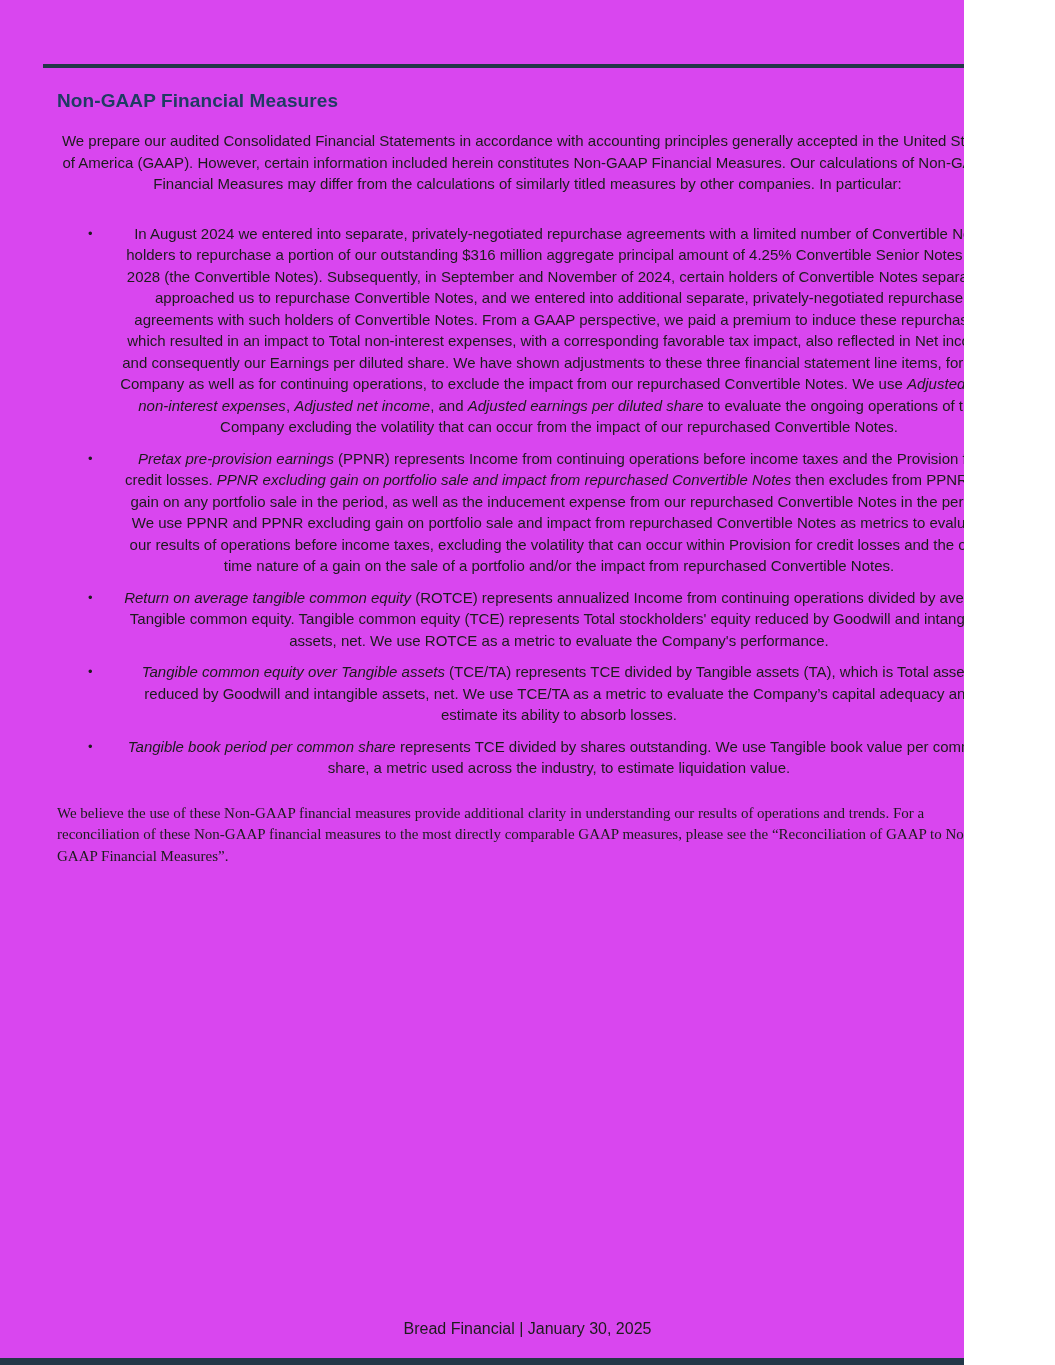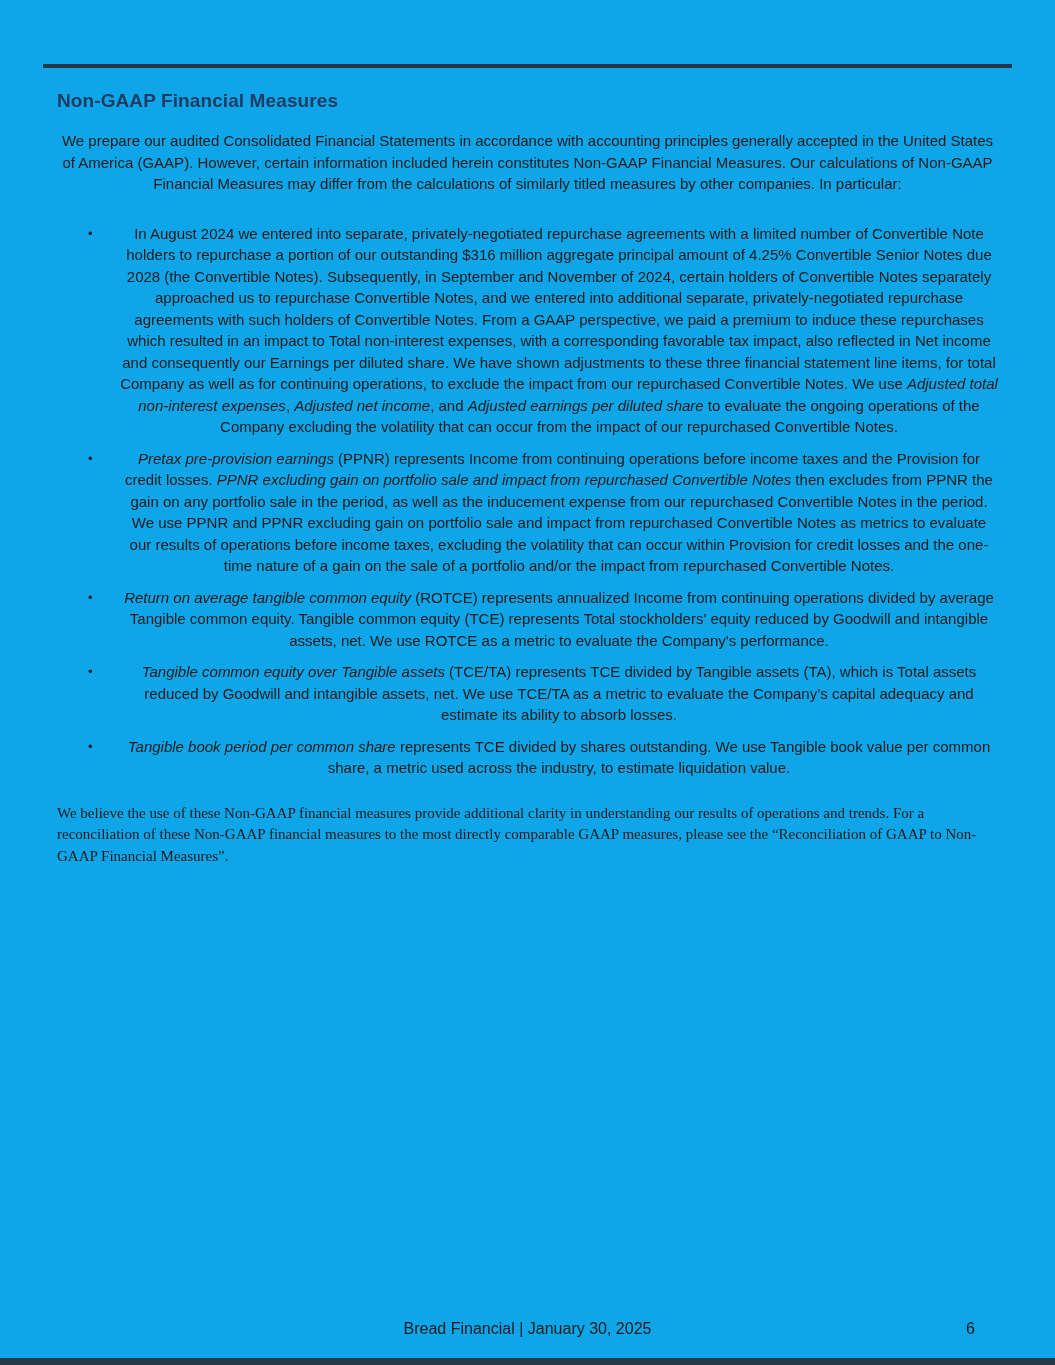--- a/index.html
+++ b/index.html
@@ -6,23 +6,23 @@
     margin: 0;
     padding: 0;
     background: #ffffff;
   }
   body {
     font-family: "Liberation Sans", sans-serif;
     color: #1a1a1a;
   }
   .page {
     position: relative;
-    width: 1055px;
+    width: 964px;
     height: 1365px;
-    background: #0ea5e9;
+    background: #d946ef;
     overflow: hidden;
   }
   .top-rule {
     position: absolute;
     left: 43px;
     top: 64px;
     width: 969px;
     height: 4px;
     background: #233748;
   }

